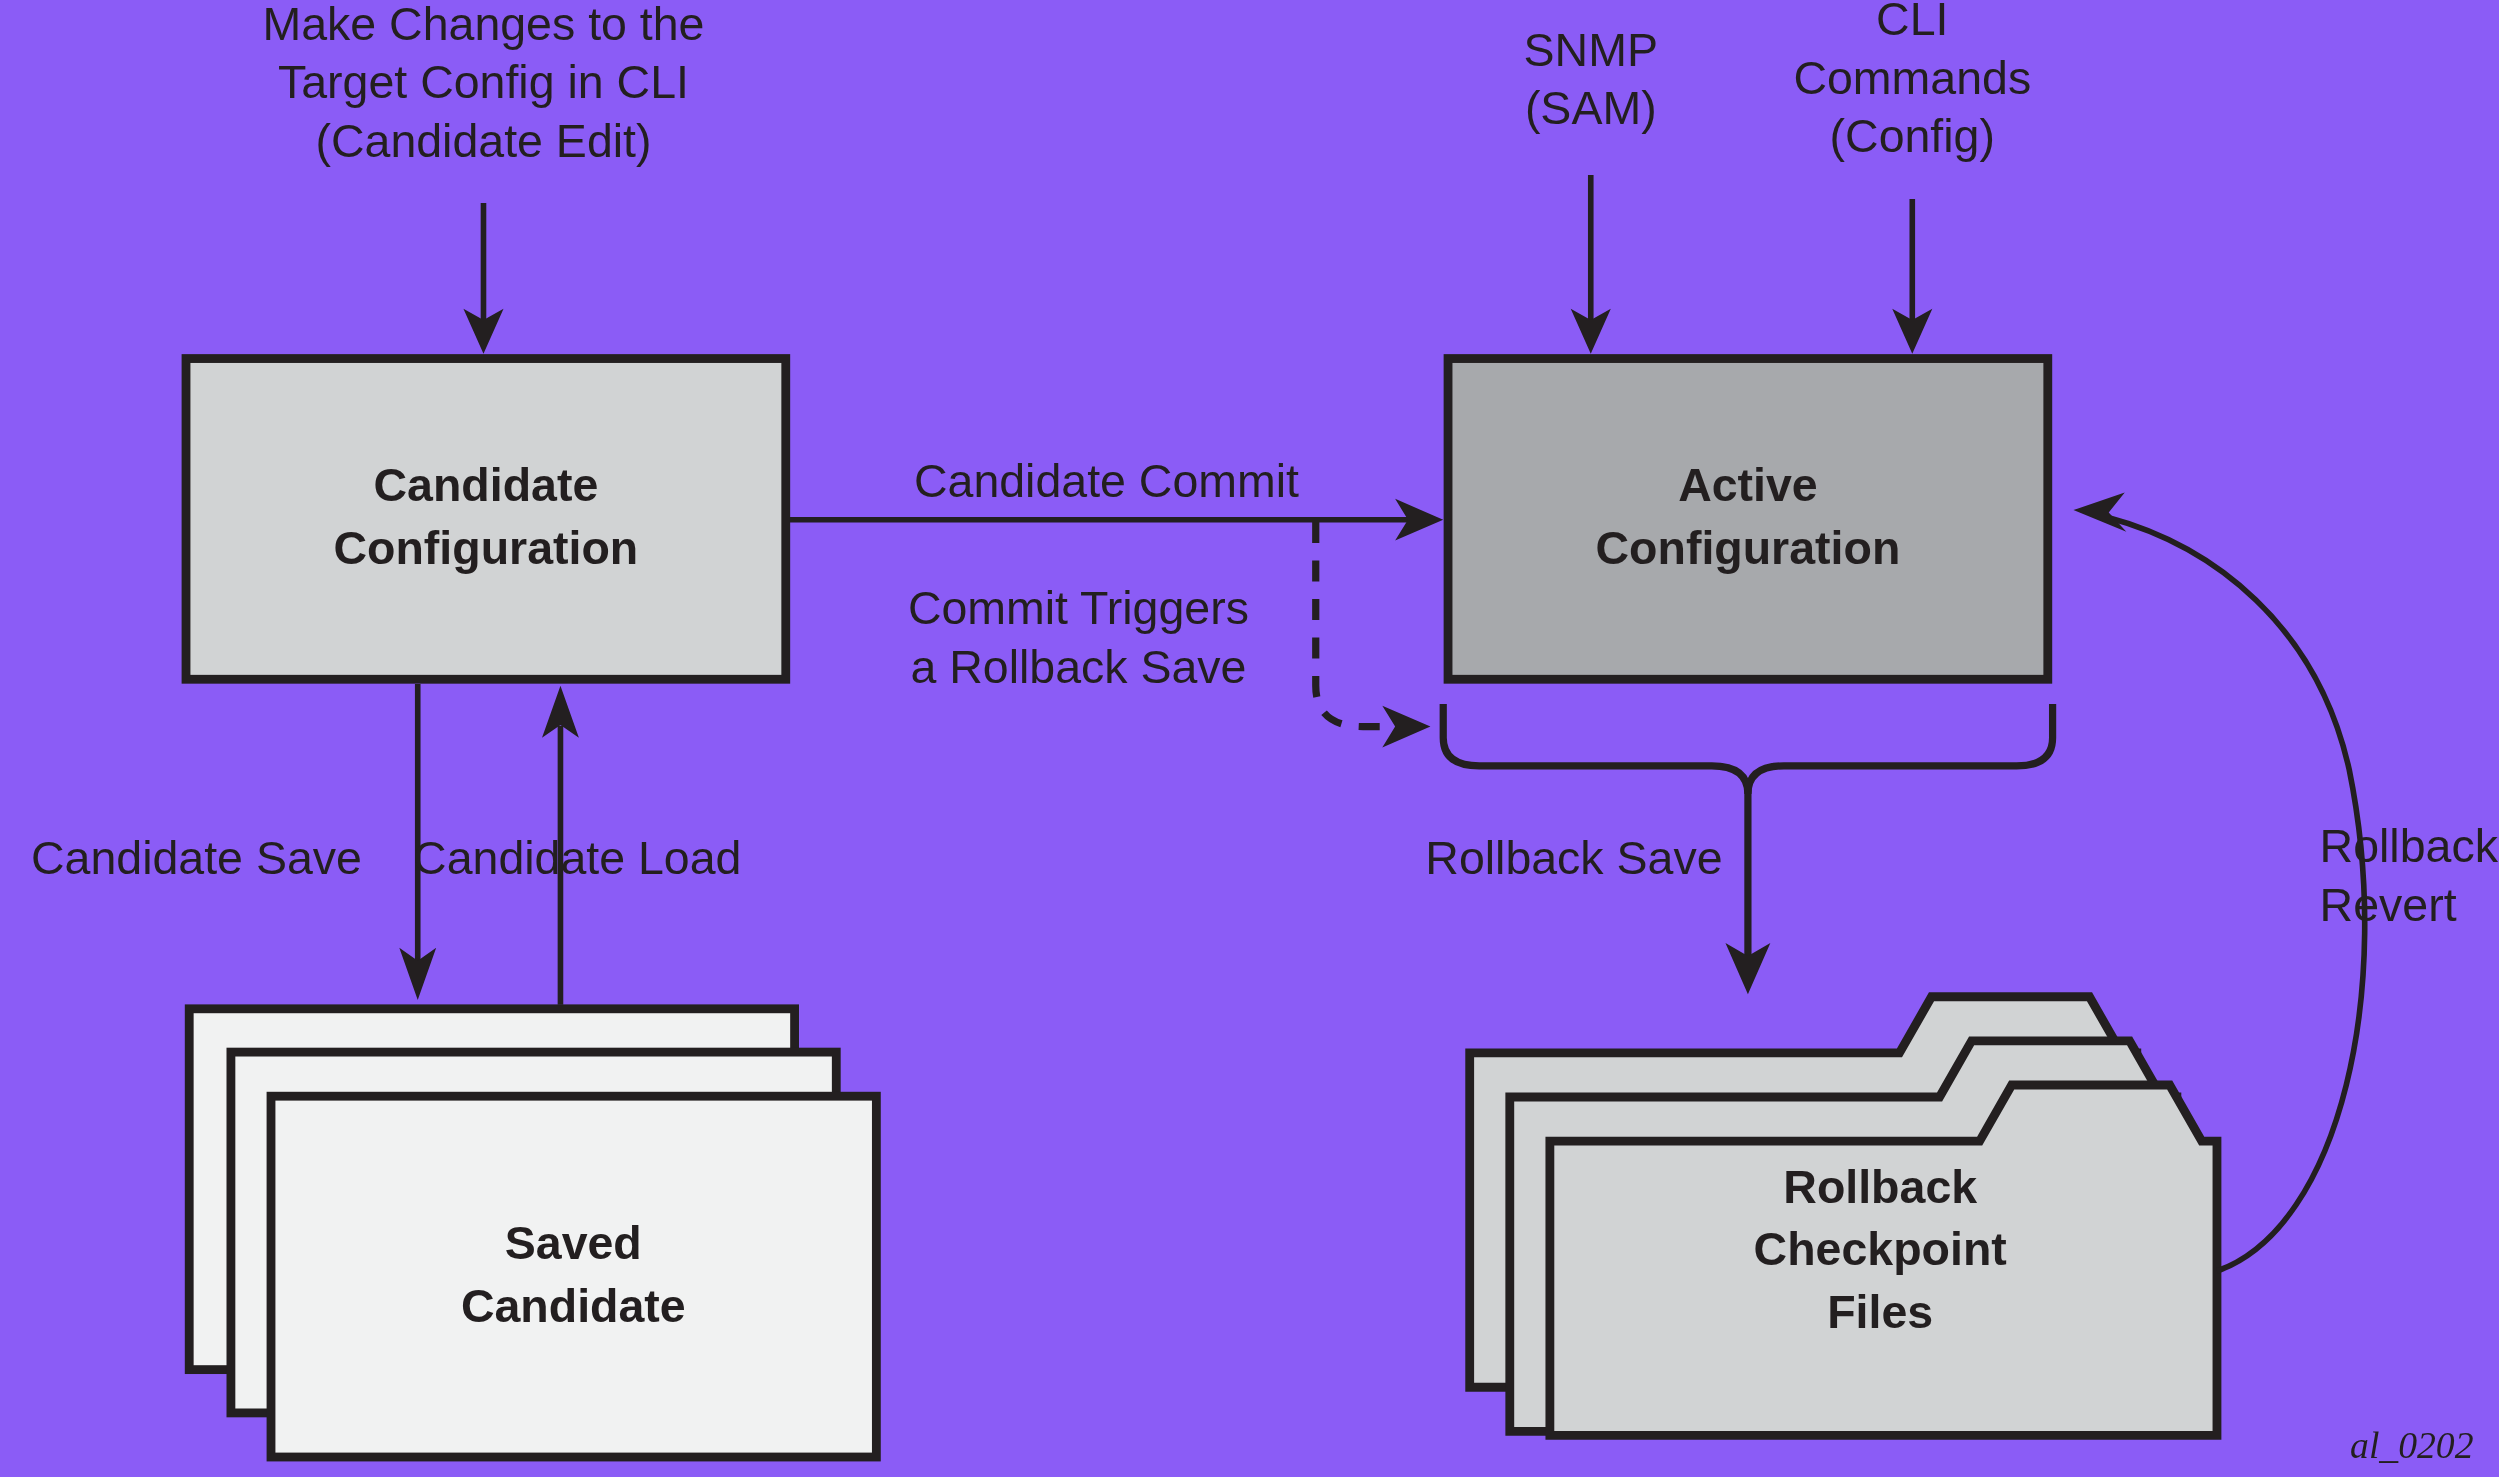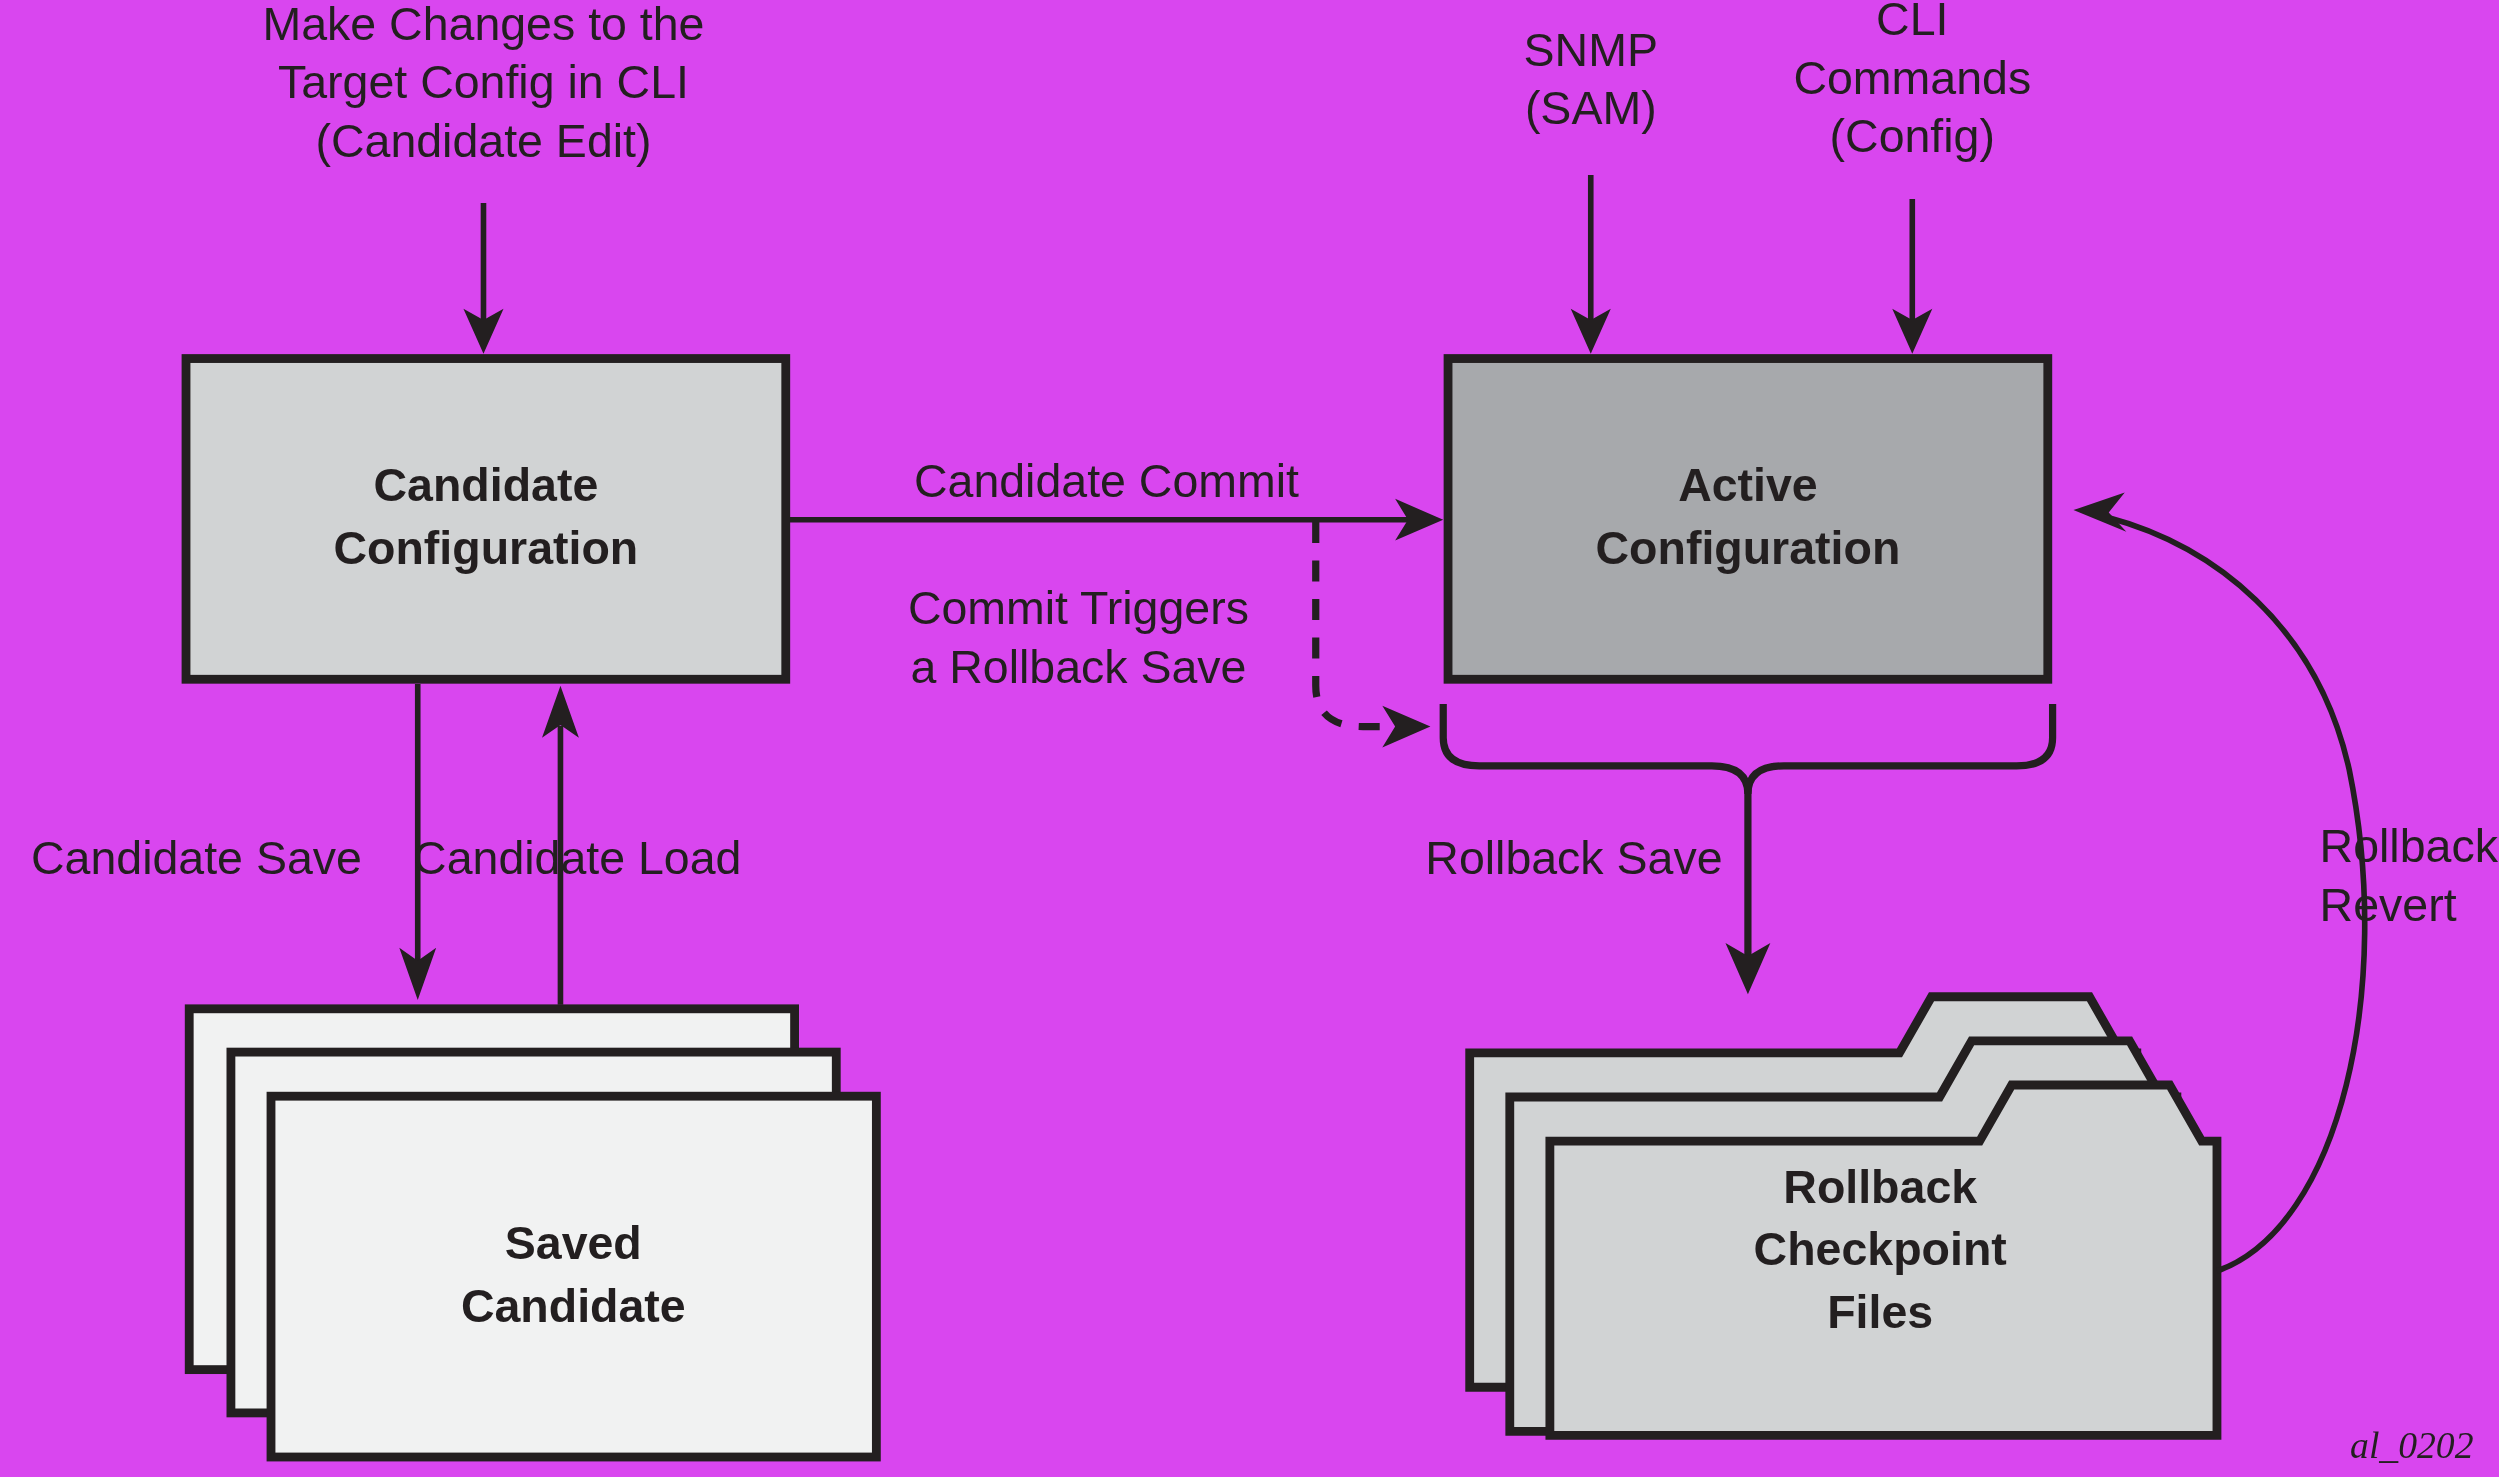--- a/index.html
+++ b/index.html
@@ -10,21 +10,21 @@
   body {
     width: 2500px;
     height: 1478px;
     font-family: "Liberation Sans", sans-serif;
     overflow: hidden;
   }
   #diagram-root {
     position: relative;
     width: 2500px;
     height: 1478px;
-    background: #d946ef;
+    background: #8b5cf6;
   }
   svg#diagram-svg {
     position: absolute;
     top: 0;
     left: 0;
     width: 2500px;
     height: 1478px;
     display: block;
   }
   .node-fill-light  { fill: #d1d3d4; stroke: #231f20; stroke-width: 11; }

